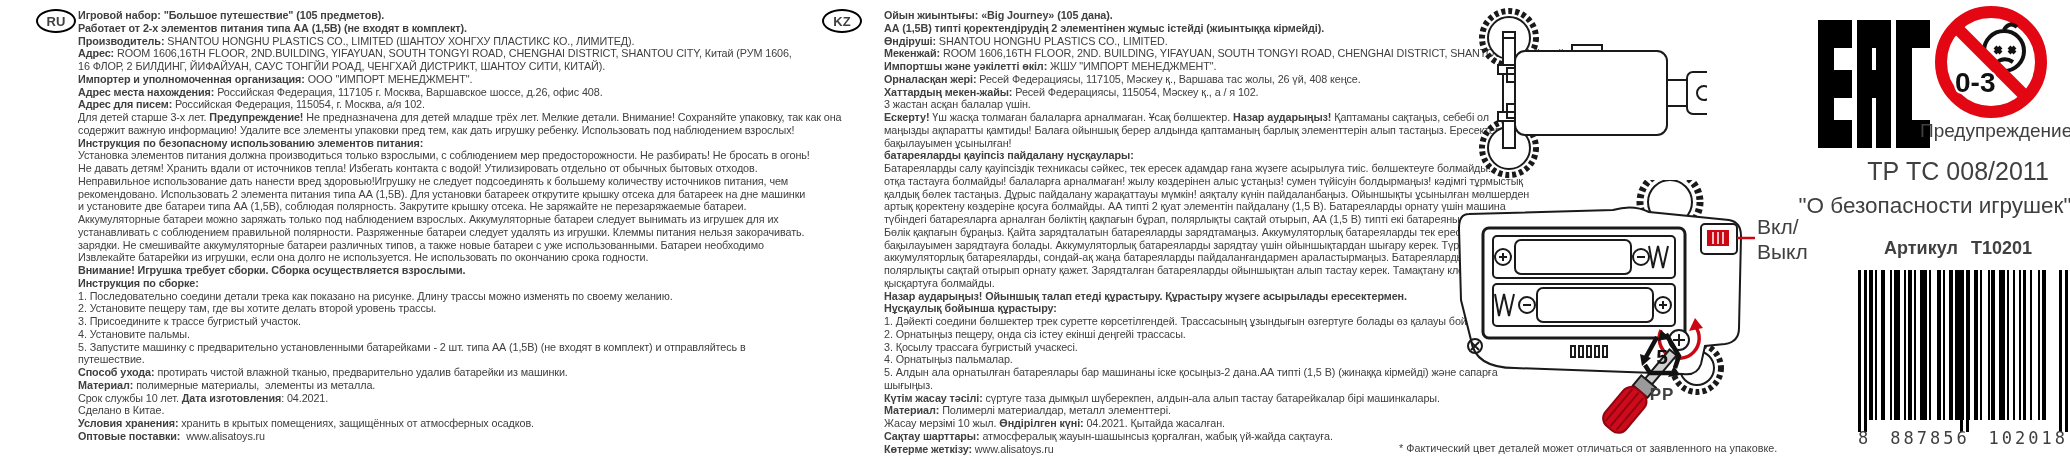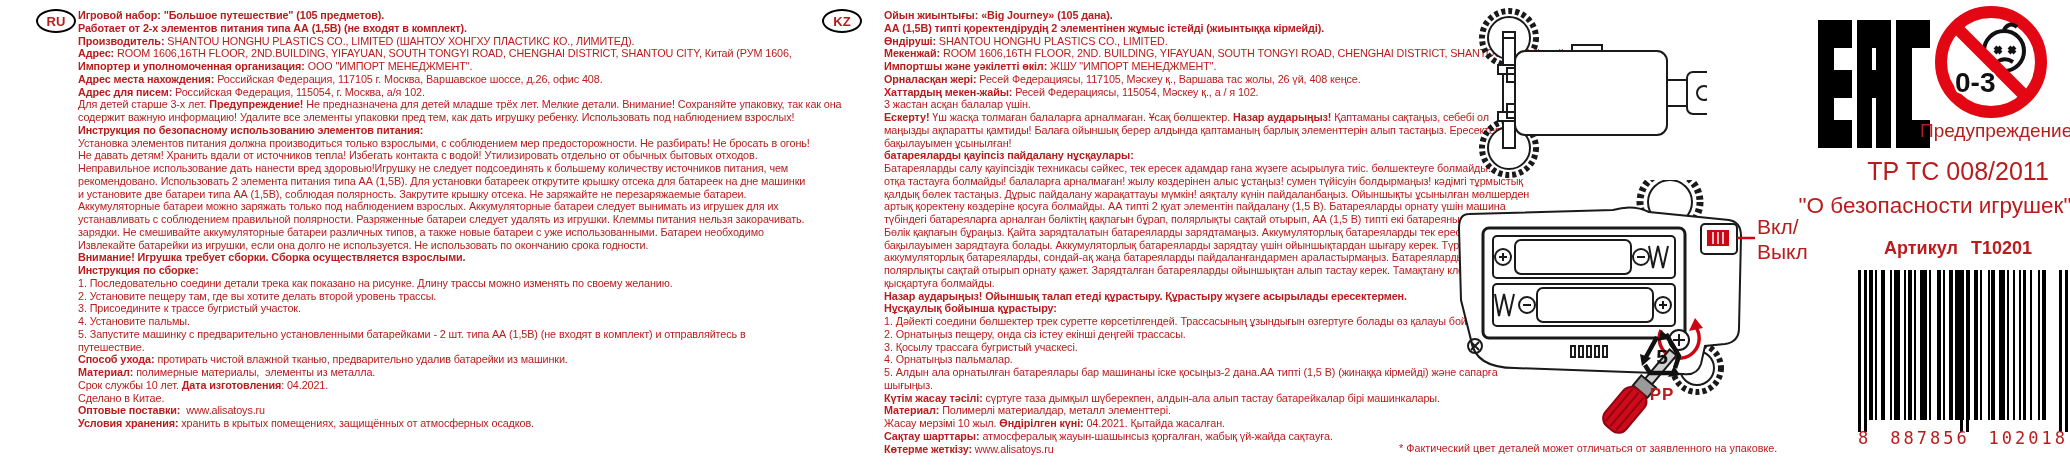--- a/index.html
+++ b/index.html
@@ -1,16 +1,16 @@
 <!DOCTYPE html>
 <html><head>
 <meta charset="utf-8">
 <style>
   html,body{margin:0;padding:0;background:#fff;}
-  .label{position:relative;width:2070px;height:475px;background:#fff;color:#b91c1c;
+  .label{position:relative;width:2070px;height:475px;background:#fff;color:#404040;
          font-family:"Liberation Sans","DejaVu Sans",sans-serif;overflow:hidden;}
   .badge{position:absolute;width:36px;height:20px;border:2px solid #000;border-radius:50%;
          display:flex;align-items:center;justify-content:center;font-weight:bold;font-size:13px;}
   .textcol{position:absolute;top:9px;font-size:10.8px;line-height:12.75px;letter-spacing:-0.1px;}
   .textcol .line{white-space:pre;}
   .textcol .b{font-weight:bold;}
   .ru-col{left:78px;width:800px;}
   .kz-col{left:884px;width:600px;}
   svg text{font-family:"Liberation Sans","DejaVu Sans",sans-serif;}
   .drawing{position:absolute;}
@@ -37,20 +37,21 @@
 <div class="label">
 
   <div class="badge" style="left:36px;top:9px;">
     <span>RU</span>
   </div>
   <div class="textcol ru-col">
       <div class="line"><span class="b">Игровой набор: "Большое путешествие" (105 предметов).</span></div>
       <div class="line"><span class="b">Работает от 2-х элементов питания типа АА (1,5В) (не входят в комплект).</span></div>
       <div class="line"><span class="b">Производитель: </span><span>SHANTOU HONGHU PLASTICS CO., LIMITED (ШАНТОУ ХОНГХУ ПЛАСТИКС КО., ЛИМИТЕД).</span></div>
       <div class="line"><span class="b">Адрес: </span><span>ROOM 1606,16TH FLOOR, 2ND.BUILDING, YIFAYUAN, SOUTH TONGYI ROAD, CHENGHAI DISTRICT, SHANTOU CITY, Китай (РУМ 1606,</span></div>
+      <div class="line"><span>16 ФЛОР, 2 БИЛДИНГ, ЙИФАЙУАН, САУС ТОНГЙИ РОАД, ЧЕНГХАЙ ДИСТРИКТ, ШАНТОУ СИТИ, КИТАЙ).</span></div>
       <div class="line"><span class="b">Импортер и уполномоченная организация: </span><span>ООО "ИМПОРТ МЕНЕДЖМЕНТ".</span></div>
       <div class="line"><span class="b">Адрес места нахождения: </span><span>Российская Федерация, 117105 г. Москва, Варшавское шоссе, д.26, офис 408.</span></div>
       <div class="line"><span class="b">Адрес для писем: </span><span>Российская Федерация, 115054, г. Москва, а/я 102.</span></div>
       <div class="line"><span>Для детей старше 3-х лет. </span><span class="b">Предупреждение!</span><span> Не предназначена для детей младше трёх лет. Мелкие детали. Внимание! Сохраняйте упаковку, так как она</span></div>
       <div class="line"><span>содержит важную информацию! Удалите все элементы упаковки пред тем, как дать игрушку ребенку. Использовать под наблюдением взрослых!</span></div>
       <div class="line"><span class="b">Инструкция по безопасному использованию элементов питания:</span></div>
       <div class="line"><span>Установка элементов питания должна производиться только взрослыми, с соблюдением мер предосторожности. Не разбирать! Не бросать в огонь!</span></div>
       <div class="line"><span>Не давать детям! Хранить вдали от источников тепла! Избегать контакта с водой! Утилизировать отдельно от обычных бытовых отходов.</span></div>
       <div class="line"><span>Неправильное использование дать нанести вред здоровью!Игрушку не следует подсоединять к большему количеству источников питания, чем</span></div>
       <div class="line"><span>рекомендовано. Использовать 2 элемента питания типа АА (1,5В). Для установки батареек открутите крышку отсека для батареек на дне машинки</span></div>
@@ -64,22 +65,22 @@
       <div class="line"><span>1. Последовательно соедини детали трека как показано на рисунке. Длину трассы можно изменять по своему желанию.</span></div>
       <div class="line"><span>2. Установите пещеру там, где вы хотите делать второй уровень трассы.</span></div>
       <div class="line"><span>3. Присоедините к трассе бугристый участок.</span></div>
       <div class="line"><span>4. Установите пальмы.</span></div>
       <div class="line"><span>5. Запустите машинку с предварительно установленными батарейками - 2 шт. типа АА (1,5В) (не входят в комплект) и отправляйтесь в</span></div>
       <div class="line"><span>путешествие.</span></div>
       <div class="line"><span class="b">Способ ухода: </span><span>протирать чистой влажной тканью, предварительно удалив батарейки из машинки.</span></div>
       <div class="line"><span class="b">Материал: </span><span>полимерные материалы,  элементы из металла.</span></div>
       <div class="line"><span>Срок службы 10 лет. </span><span class="b">Дата изготовления</span><span>: 04.2021.</span></div>
       <div class="line"><span>Сделано в Китае.</span></div>
+      <div class="line"><span class="b">Условия хранения: </span><span>хранить в крытых помещениях, защищённых от атмосферных осадков.</span></div>
       <div class="line"><span class="b">Оптовые поставки: </span><span> www.alisatoys.ru</span></div>
-      <div class="line"><span class="b">Условия хранения: </span><span>хранить в крытых помещениях, защищённых от атмосферных осадков.</span></div>
     </div>
 
   <div class="badge" style="left:822px;top:9px;">
     <span>KZ</span>
   </div>
   <div class="textcol kz-col">
       <div class="line"><span class="b">Ойын жиынтығы: «Big Journey» (105 дана).</span></div>
       <div class="line"><span class="b">АА (1,5В) типті қоректендірудің 2 элементінен жұмыс істейді (жиынтыққа кірмейді).</span></div>
       <div class="line"><span class="b">Өндіруші: </span><span>SHANTOU HONGHU PLASTICS CO., LIMITED.</span></div>
       <div class="line"><span class="b">Мекенжай: </span><span>ROOM 1606,16TH FLOOR, 2ND. BUILDING, YIFAYUAN, SOUTH TONGYI ROAD, CHENGHAI DISTRICT, SHANTOU CITY, Қытай.</span></div>

